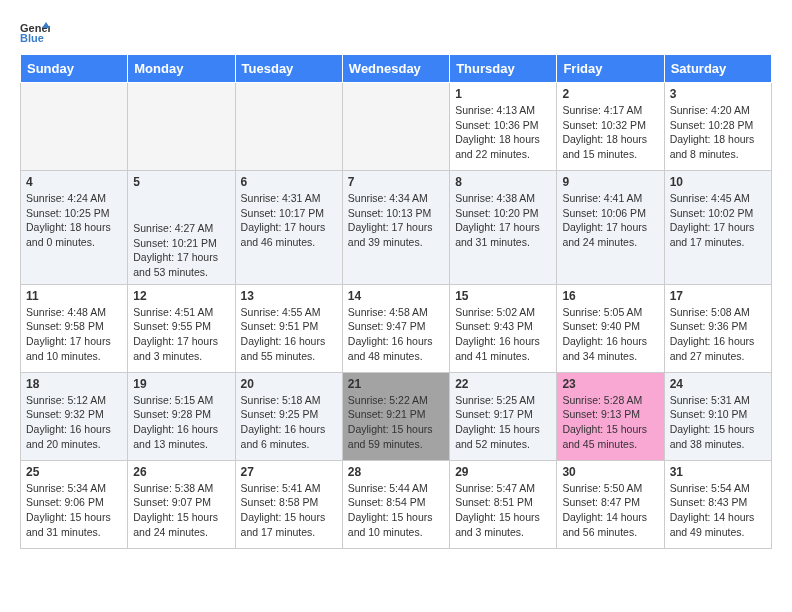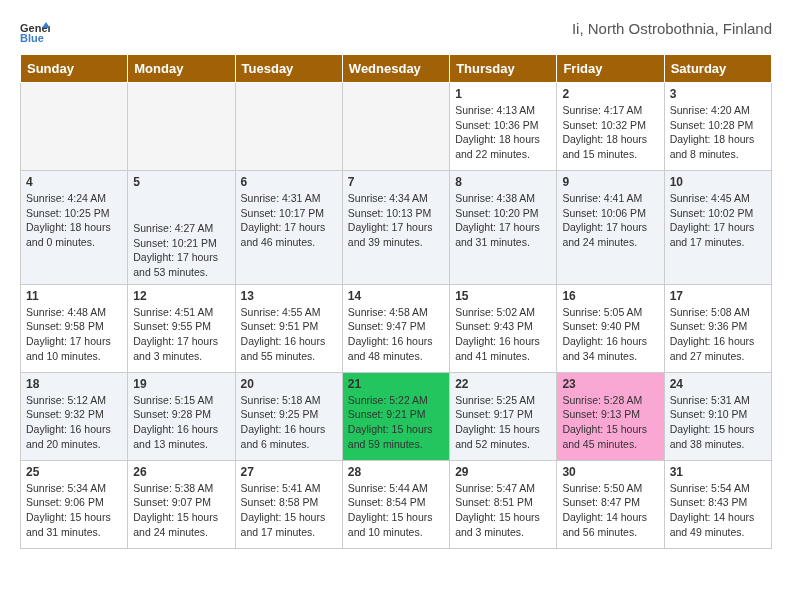--- a/index.html
+++ b/index.html
@@ -36,21 +36,21 @@
     .location {
       font-size: 15px;
       color: #555;
     }
     table {
       width: 100%;
       border-collapse: collapse;
       table-layout: fixed;
     }
     th {
-      background-color: #a16207;
+      background-color: #3b82f6;
       color: #fff;
       text-align: left;
       padding: 6px 6px;
       font-size: 13px;
       border: 1px solid #fff;
     }
     td {
       border: 1px solid #ccc;
       vertical-align: top;
       padding: 4px 5px;
@@ -83,21 +83,20 @@
 
 <div class="header">
   <div class="logo">
     <svg class="logo-icon" viewBox="0 0 30 24">
       <text x="0" y="12" font-size="11" font-weight="bold" fill="#333">General</text>
       <text x="0" y="22" font-size="11" font-weight="bold" fill="#3a7dc9">Blue</text>
       <polygon points="26,2 30,8 22,8" fill="#3a7dc9"></polygon>
     </svg>
   </div>
   <div class="title-block">
-    <div class="location">Ii, North Ostrobothnia, Finland</div>
   </div>
 </div>
 
 <table>
   <thead>
     <tr>
 
     <th>Sunday</th>
         <th>Monday</th>
         <th>Tuesday</th>
@@ -252,21 +251,21 @@
 Daylight: 16 hours
 and 13 minutes.</div>
         </td>
         <td style="background: rgb(240, 244, 248);">
           <span class="day-number">20</span>
           <div class="day-info" style="white-space: pre-line;">Sunrise: 5:18 AM
 Sunset: 9:25 PM
 Daylight: 16 hours
 and 6 minutes.</div>
         </td>
-        <td style="background: #22c55e;">
+        <td style="background: #a3a3a3;">
           <span class="day-number">21</span>
           <div class="day-info" style="white-space: pre-line;">Sunrise: 5:22 AM
 Sunset: 9:21 PM
 Daylight: 15 hours
 and 59 minutes.</div>
         </td>
         <td style="background: rgb(240, 244, 248);">
           <span class="day-number">22</span>
           <div class="day-info" style="white-space: pre-line;">Sunrise: 5:25 AM
 Sunset: 9:17 PM

